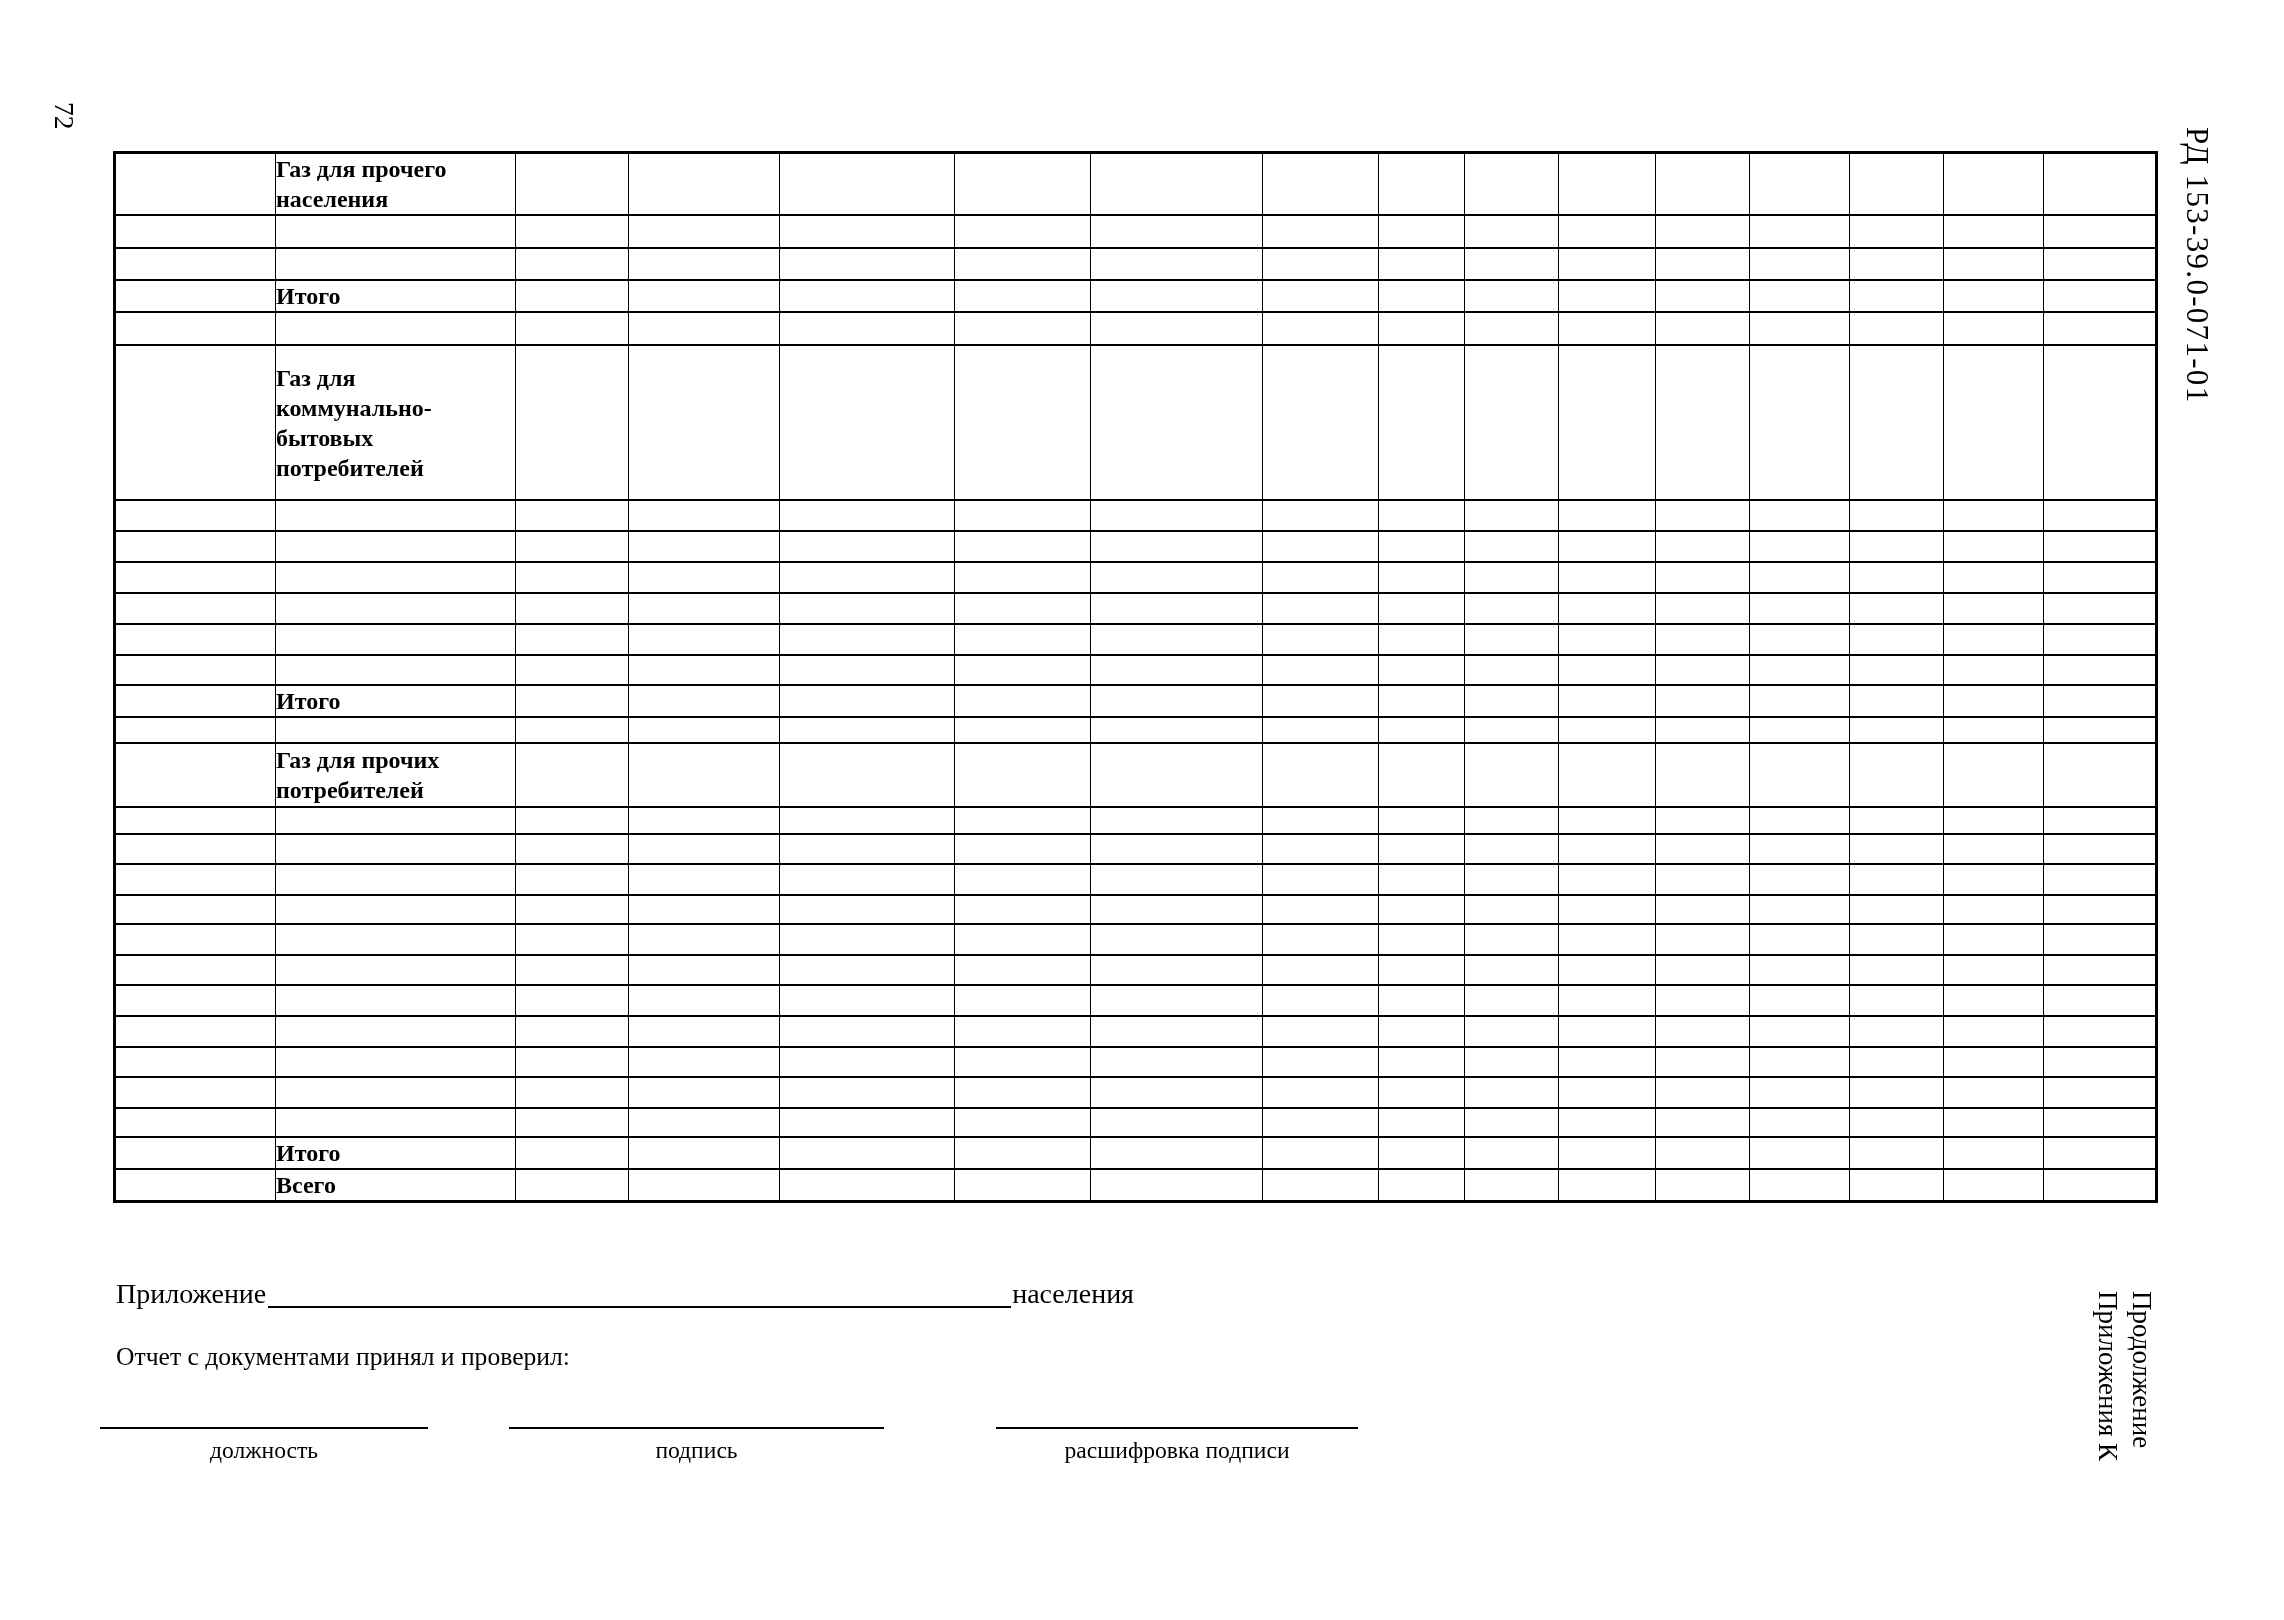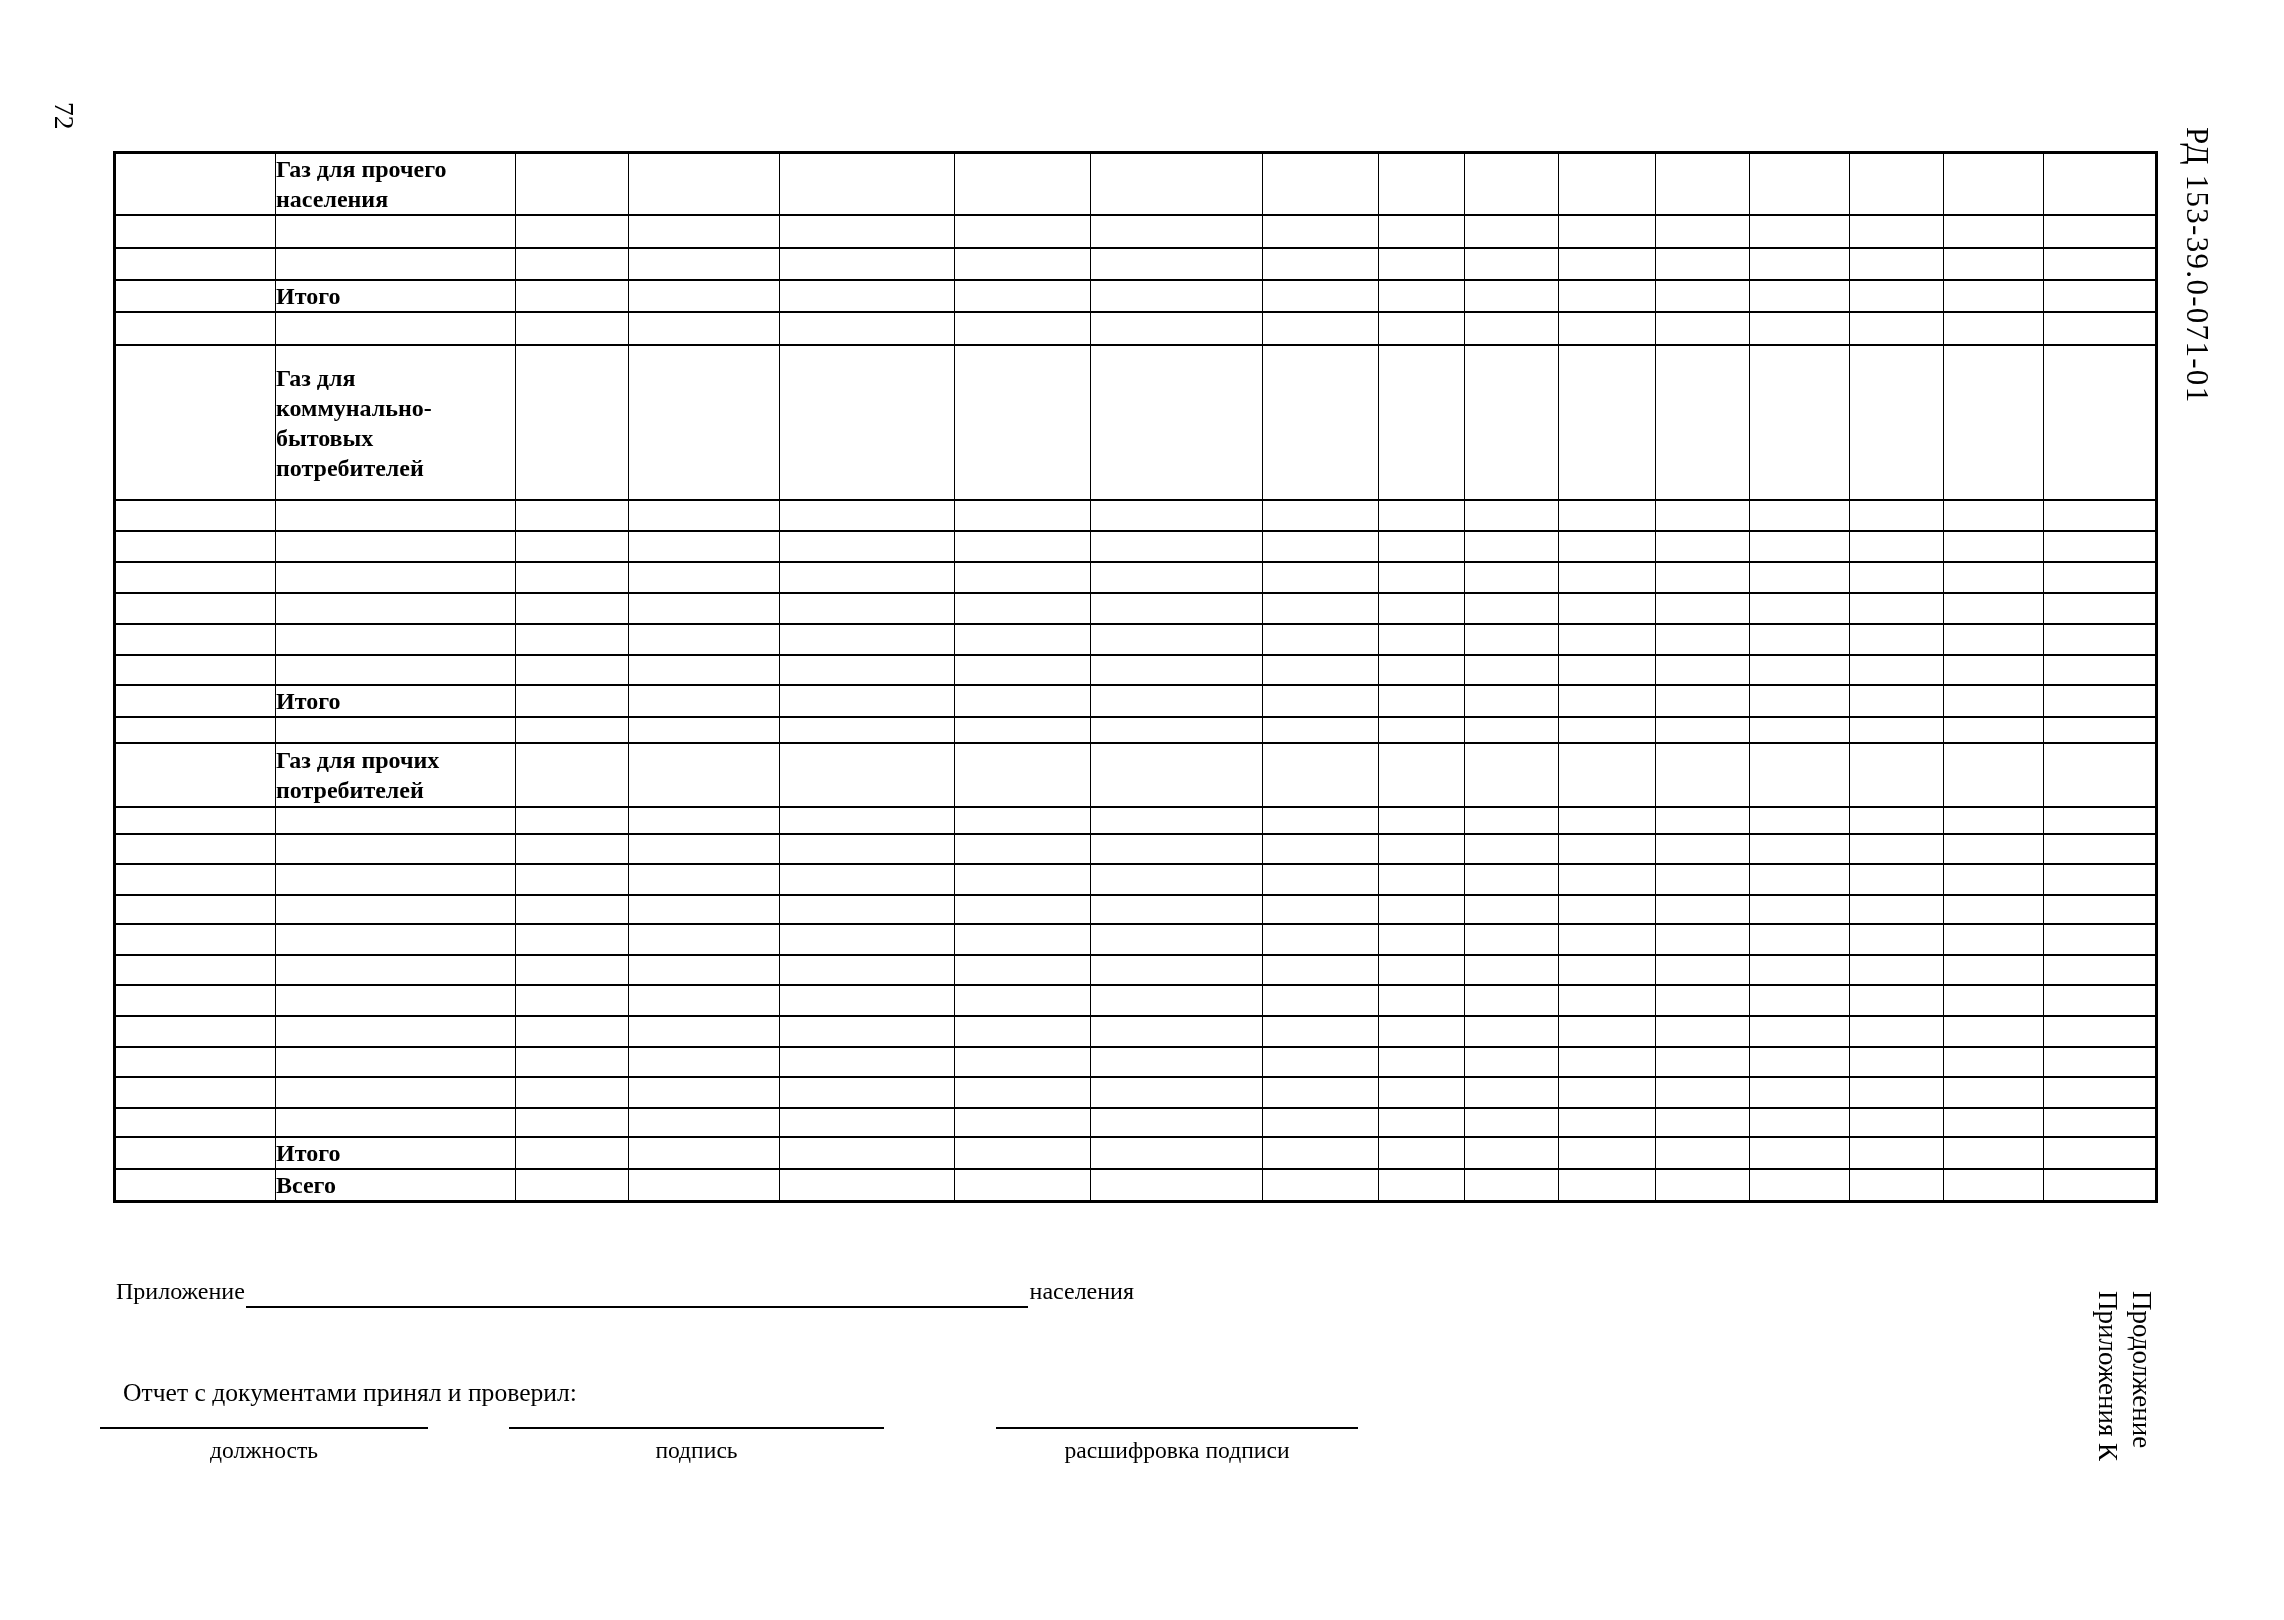--- a/index.html
+++ b/index.html
@@ -44,33 +44,33 @@
     white-space:pre-line;
     padding:1.3px 3.9px 1.3px 19.7px;
     vertical-align:middle;
     overflow:hidden;
   }
 
   
   .attachment-row{
     position:absolute;left:116px;top:1278px;width:1018px;height:33px;
     display:flex;align-items:baseline;
-    font-size:24px;
+    font-size:28px;
   }
   .attachment-row .txt{white-space:nowrap;}
   .fill-line{
     flex:1 1 auto;
     border-bottom:2.6px solid #000;
     align-self:flex-end;
     margin:0 1.3px 2.6px 1.3px;
     height:0;
   }
   .acceptance-line{
-    position:absolute;left:123px;top:1342px;
-    font-size:25.6px;white-space:nowrap;margin-top:36px;
+    position:absolute;left:116px;top:1342px;
+    font-size:25.6px;white-space:nowrap;
   }
   .sig-block{position:absolute;top:1427px;}
   .sig-line{border-top:2.6px solid #000;width:100%;height:0;}
   .sig-caption{
     margin-top:7.9px;
     text-align:center;
     font-size:23.6px;
   }
   .sig-1{left:100px;width:328px;}
   .sig-2{left:509px;width:375px;}

